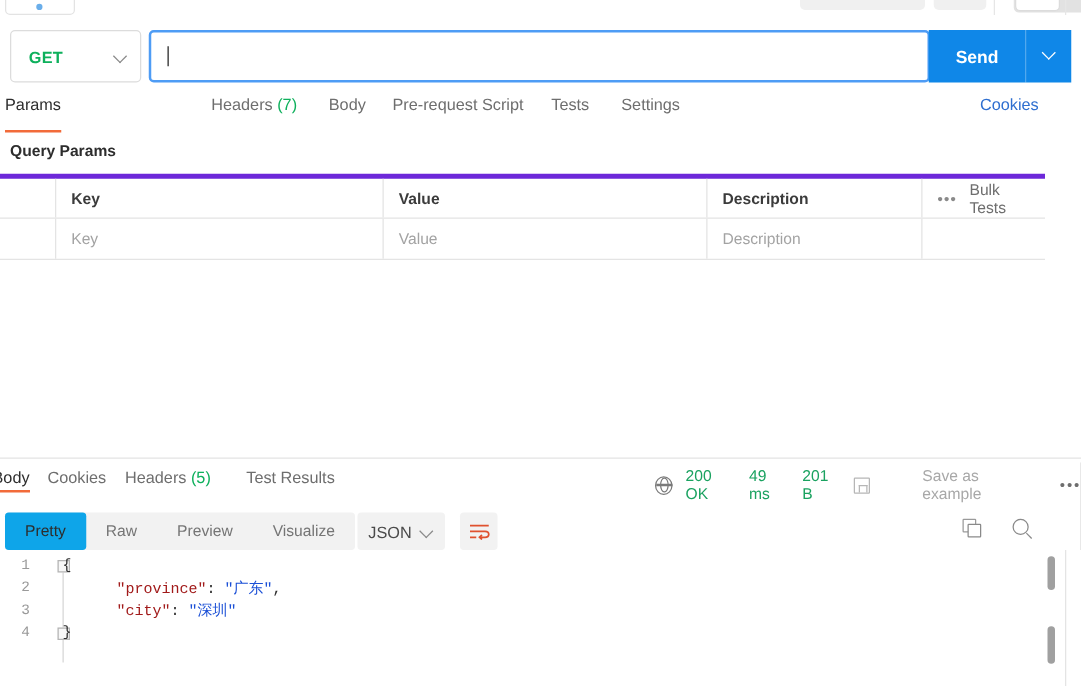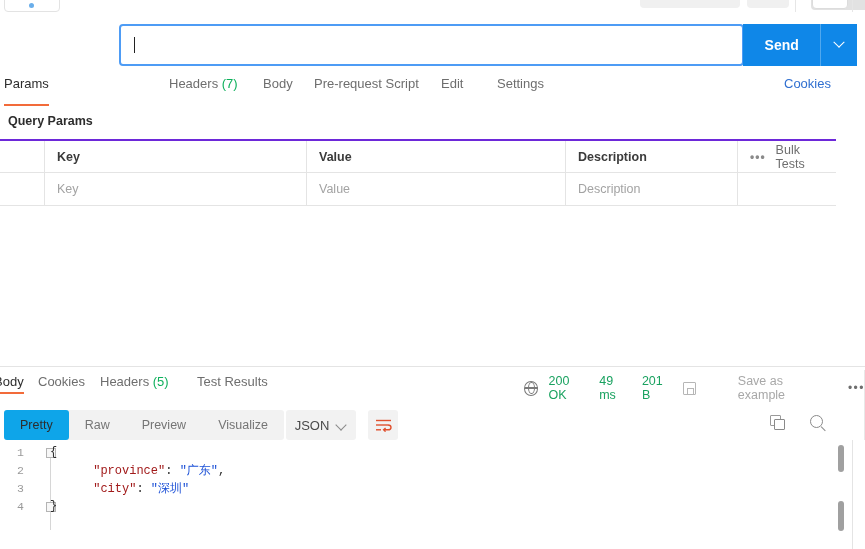--- a/index.html
+++ b/index.html
@@ -230,21 +230,21 @@
     position: absolute;
     top: 114px; left: 8px;
     font-size: 12.5px;
     font-weight: bold;
     color: #2d2d2d;
   }
   .params-table {
     position: absolute;
     top: 139px; left: 0;
     width: 836px;
-    border-top: 2px solid #6d28d9;
+    border-top: 4px solid #6d28d9;
     border-bottom: 1px solid #e4e4e4;
     box-sizing: border-box;
   }
   .pt-row {
     display: flex;
     height: 32px;
     border-bottom: 1px solid #e4e4e4;
     box-sizing: border-box;
   }
   .pt-row:last-child { border-bottom: none; }
@@ -559,20 +559,24 @@
   <div class="tc-pill p1"></div>
   <div class="tc-pill p2"></div>
   <div class="tc-sep s1"></div>
   <div class="tc-box"></div>
   <div class="tc-box-inner"></div>
   <div class="tc-sep s2"></div>
 </div>
 
 <div class="url-row">
 
+  <div class="method-select">
+    <span class="method-label">GET</span>
+    <span class="chev"></span>
+  </div>
 
   <div class="url-input-wrap">
       <span class="caret"></span>
   </div>
 
   <div class="send-btn">
     <span class="send-label">Send</span>
     <span class="send-divider"></span>
     <span class="send-chev"></span>
   </div>
@@ -587,21 +591,21 @@
     <span>Headers</span>
     <span class="count">(7)</span>
   </div>
   <div class="req-tab" style="left:263px;">
     <span>Body</span>
   </div>
   <div class="req-tab" style="left:314px;">
     <span>Pre-request Script</span>
   </div>
   <div class="req-tab" style="left:441px;">
-    <span>Edit</span>
+    <span>Tests</span>
   </div>
   <div class="req-tab" style="left:497px;">
     <span>Settings</span>
   </div>
   <div class="cookies-link">Cookies</div>
 </div>
 
 <div class="qp-title">Query Params</div>
 
 <div class="params-table">

